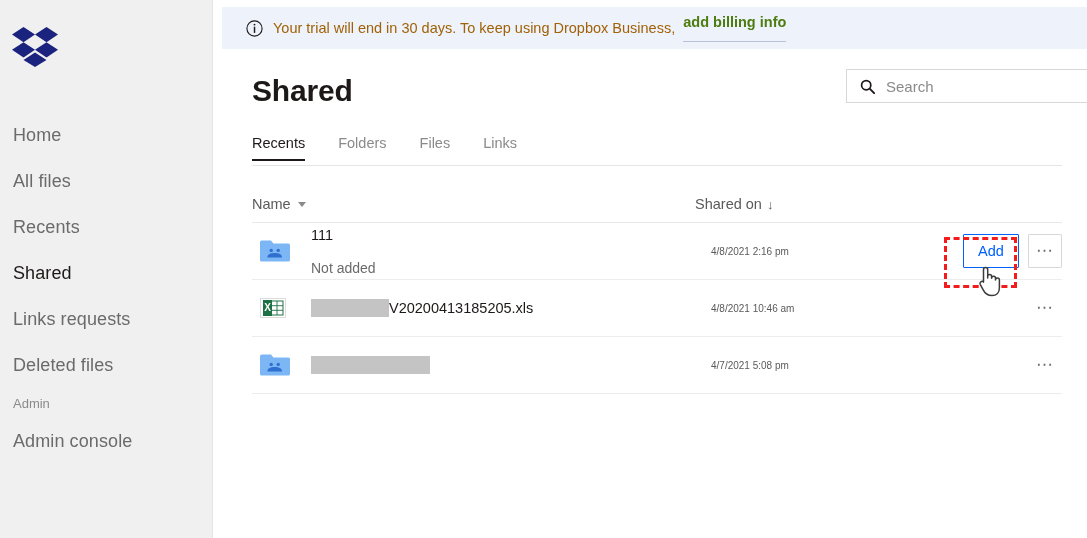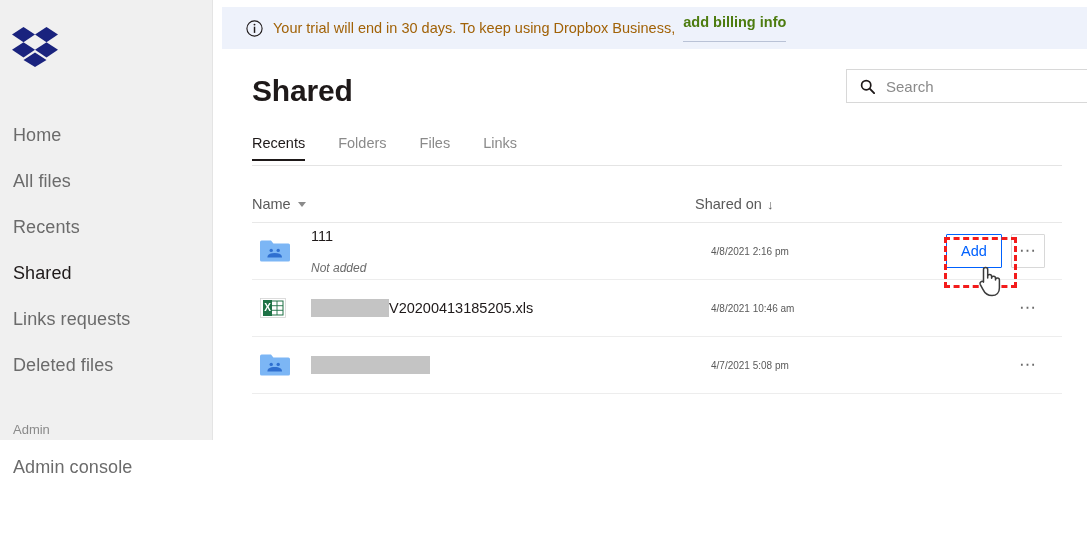--- a/index.html
+++ b/index.html
@@ -7,21 +7,21 @@
     width: 1087px; height: 538px;
     overflow: hidden;
     background: #ffffff;
     font-family: "Liberation Sans", sans-serif;
     -webkit-font-smoothing: antialiased;
   }
   #app { position: relative; width: 1087px; height: 538px; display: flex; }
 
   
   .sidebar {
-    width: 213px; height: 440px;
+    width: 213px; height: 538px;
     background: #f0f0f0;
     border-right: 1px solid #e4e4e4;
     flex: 0 0 213px;
     position: relative;
     text-align: right;
   }
   .logo-wrap {
     position: absolute; left: 12px; top: 26px;
     width: 48px; height: 42px;
     display: flex; align-items: center;
@@ -37,21 +37,21 @@
     cursor: pointer;
     white-space: nowrap;
   }
   .nav-item.active { color: #1e1919; }
   .nav-section-label {
     height: 30px;
     display: flex; align-items: center;
     padding-left: 13px;
     font-size: 13px;
     color: #8a8a8a;
-    margin-top: 26px;
+    margin-top: 0;
   }
 
   
   .main {
     flex: 1 1 auto;
     position: relative;
     height: 538px;
     background: #fff;
     overflow: hidden;
   }
@@ -169,34 +169,34 @@
     border-bottom: 1px solid #ededed;
     position: relative;
   }
   .row-icon { width: 34px; flex: 0 0 34px; margin-left: 8px; display: flex; align-items: center; }
   .row-main { margin-left: 17px; display: flex; flex-direction: column; justify-content: center; }
   .row-title {
     font-size: 14.5px; color: #1e1919;
     display: flex; align-items: center;
     white-space: nowrap;
   }
-  .row-sub { font-size: 12px; color: #6b6b6b; margin-top: 17px; font-style: italic; }
+  .row-sub { font-size: 14px; color: #6b6b6b; margin-top: 17px; }
   .redact {
     display: inline-block;
     background: #c4c4c4;
     height: 18px;
     vertical-align: middle;
   }
   .row-date {
     position: absolute; left: 459px;
     font-size: 10px; color: #5a5a5a;
     white-space: nowrap;
   }
   .row-actions {
-    position: absolute; right: 17px;
+    position: absolute; right: 0;
     display: flex; align-items: center;
   }
   .add-btn {
     width: 56px; height: 34px;
     border: 1px solid #0061fe;
     background: #fff;
     color: #0061fe;
     font-size: 14.5px;
     font-family: "Liberation Sans", sans-serif;
     display: flex; align-items: center; justify-content: center;

